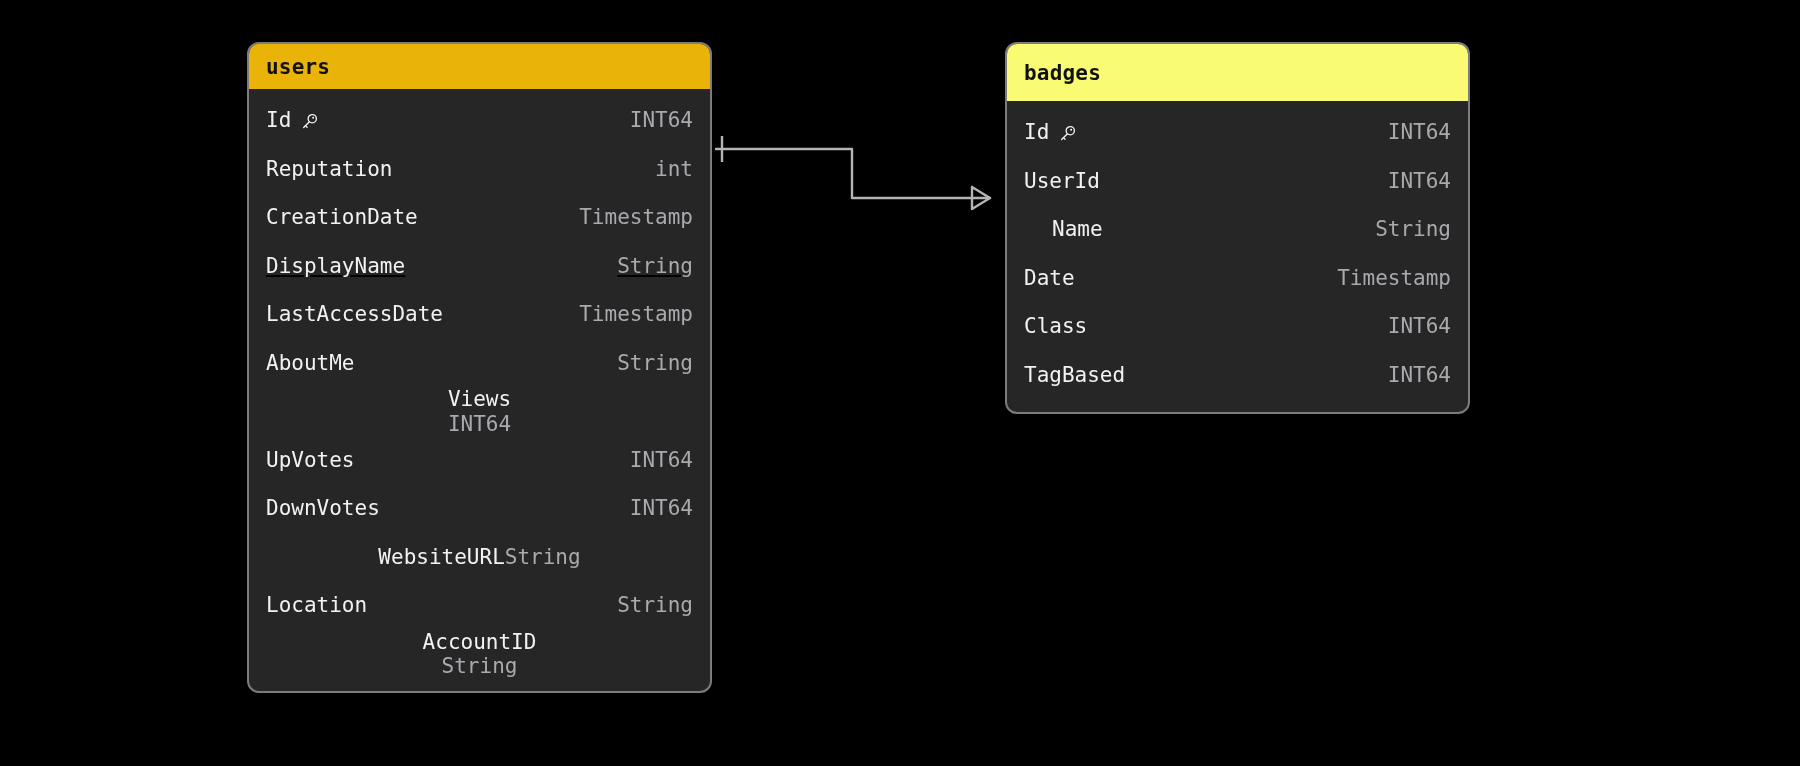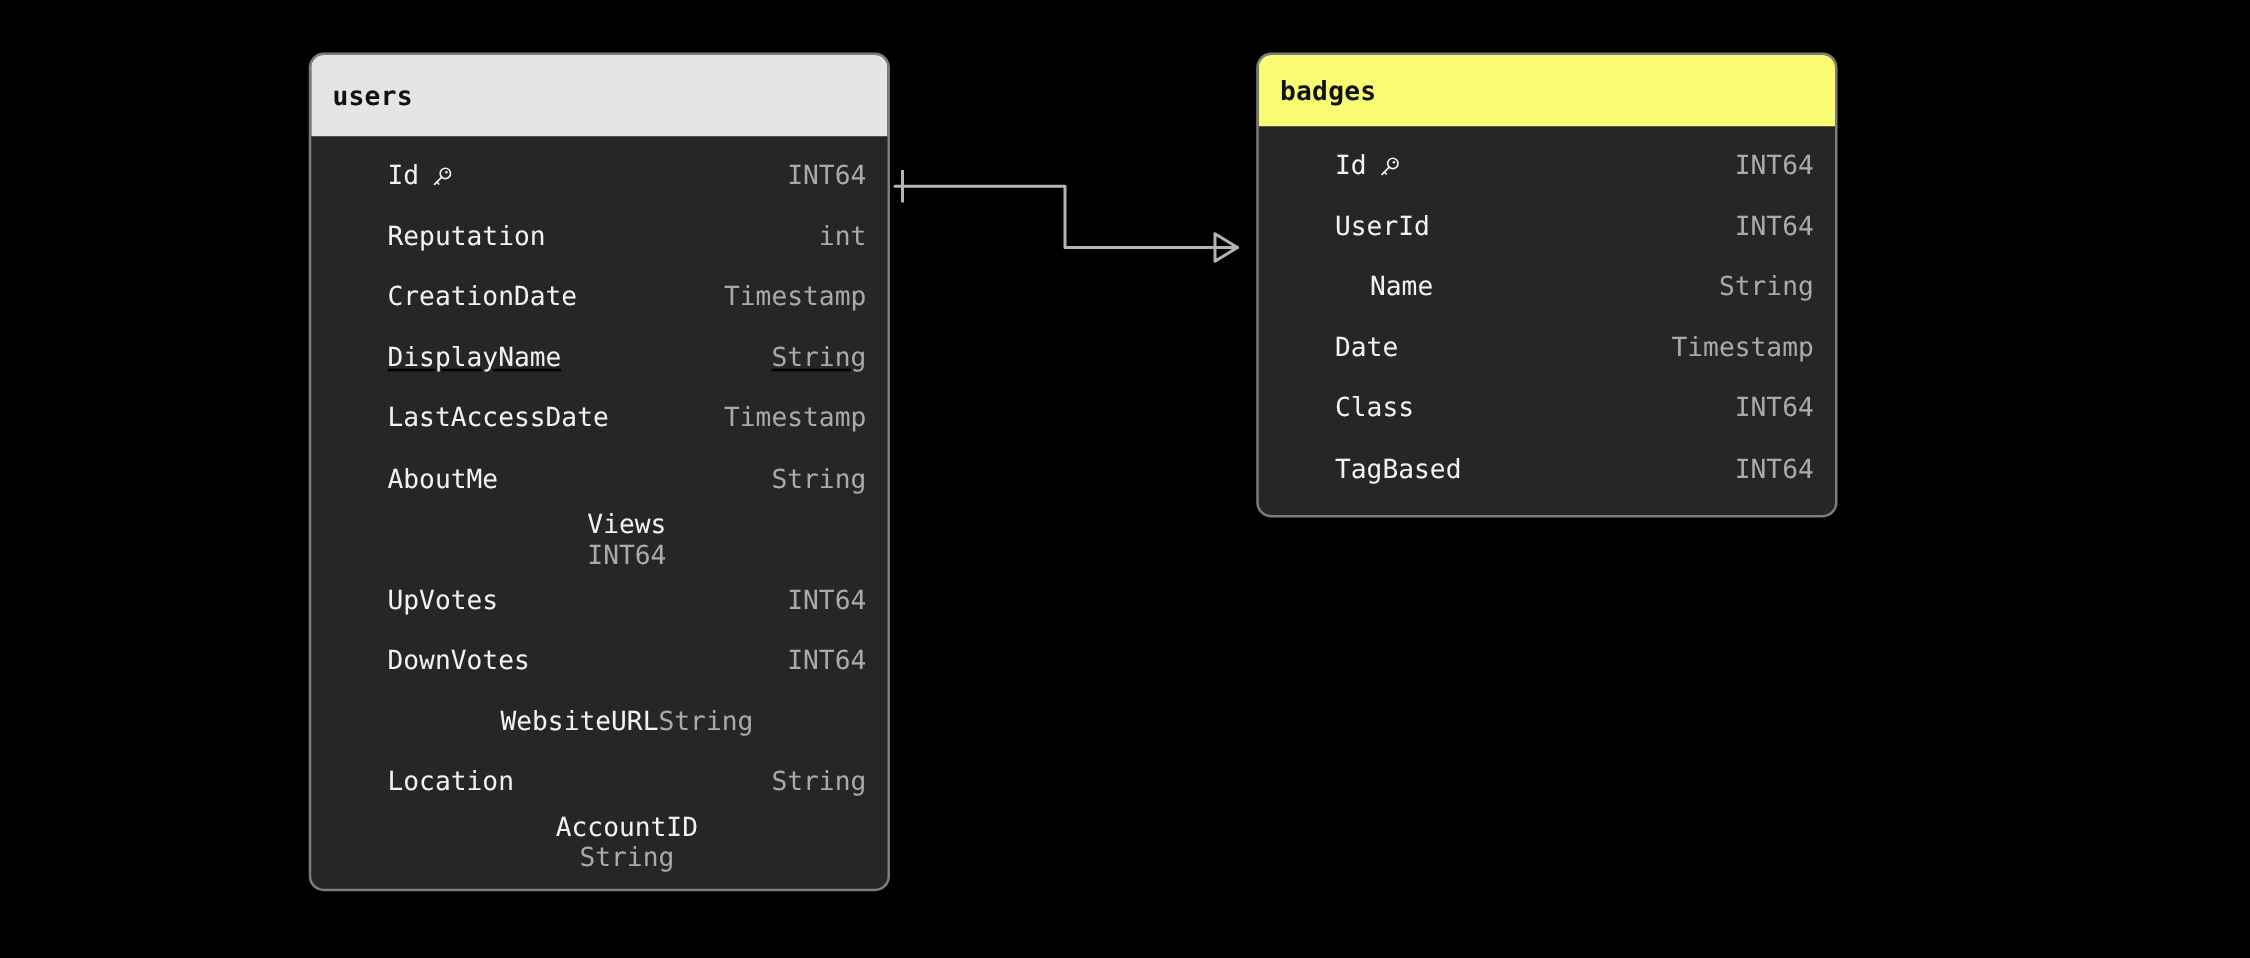--- a/index.html
+++ b/index.html
@@ -40,21 +40,20 @@
     font-size: 21px;
     letter-spacing: 0.2px;
     padding: 0 0 0 17px;
     display: flex;
     align-items: center;
   }
 
   .entity-body {
     box-sizing: border-box;
     padding: 0;
-    margin-left: 44px;
   }
 
   .field-row {
     box-sizing: border-box;
     display: flex;
     align-items: center;
     justify-content: space-between;
     padding: 0 17px 0 17px;
     font-size: 21px;
     font-family: "DejaVu Sans Mono", monospace;
@@ -93,21 +92,21 @@
     pointer-events: none;
   }
 </style>
 </head>
 <body>
 
 <div id="canvas">
 
   <div id="entities-root">
       <div class="entity" style="left: 247px; top: 42px; width: 465px; border-color: rgb(124, 124, 124); background: rgb(38, 38, 38);">
-        <div class="entity-header" style="height: 65px; background: #e5e5e5; color: rgb(17, 17, 17);">users</div>
+        <div class="entity-header" style="height: 45px; background: #eab308; color: rgb(17, 17, 17);">users</div>
         <div class="entity-body" style="padding-top: 7px; padding-bottom: 13px;">
           <div class="field-row" style="height: 48.5px;">
             <span class="field-name" style="color: rgb(242, 242, 242);">
               <span>Id</span>
   <span class="key-icon">
     <svg viewBox="0 0 24 24" width="19" height="19" fill="none" stroke="#f2f2f2" stroke-width="1.7" stroke-linecap="round" stroke-linejoin="round">
       <circle cx="15.5" cy="8.5" r="5.2"></circle>
       <circle cx="16.6" cy="7.4" r="1.25" fill="#f2f2f2" stroke="none"></circle>
       <path d="M11.9 12.2 L4.6 19.5"></path>
       <path d="M6.9 17.2 L8.9 19.2"></path>

